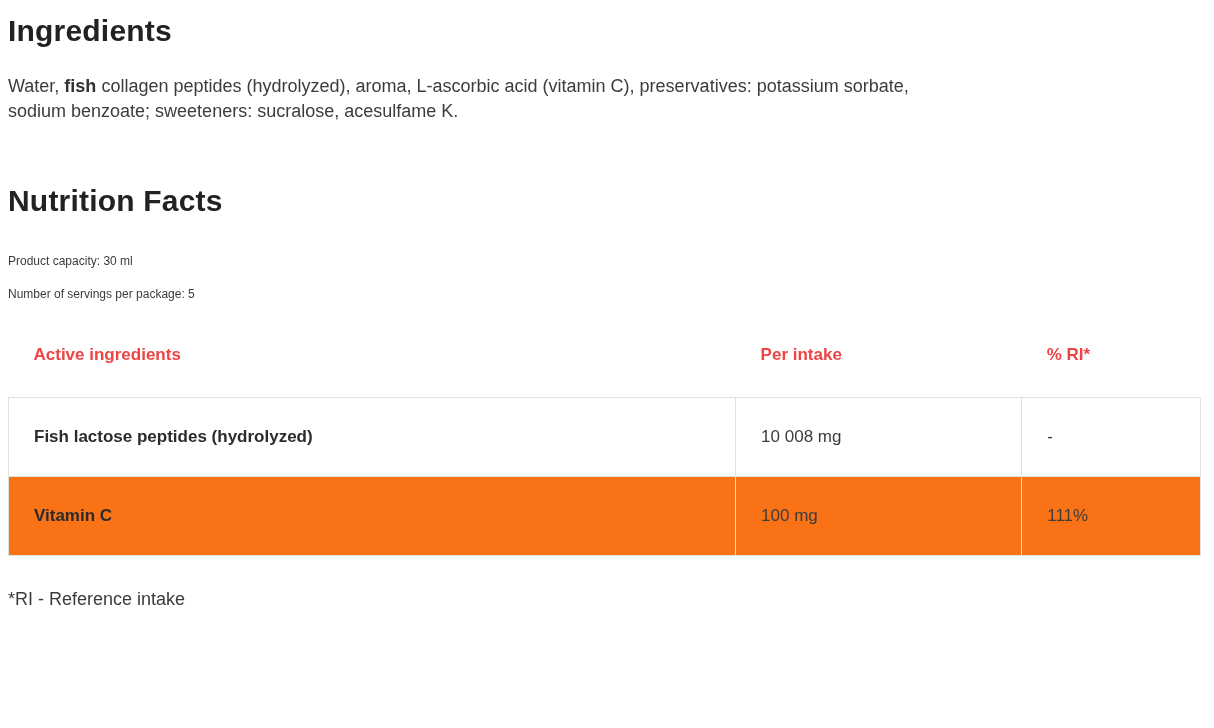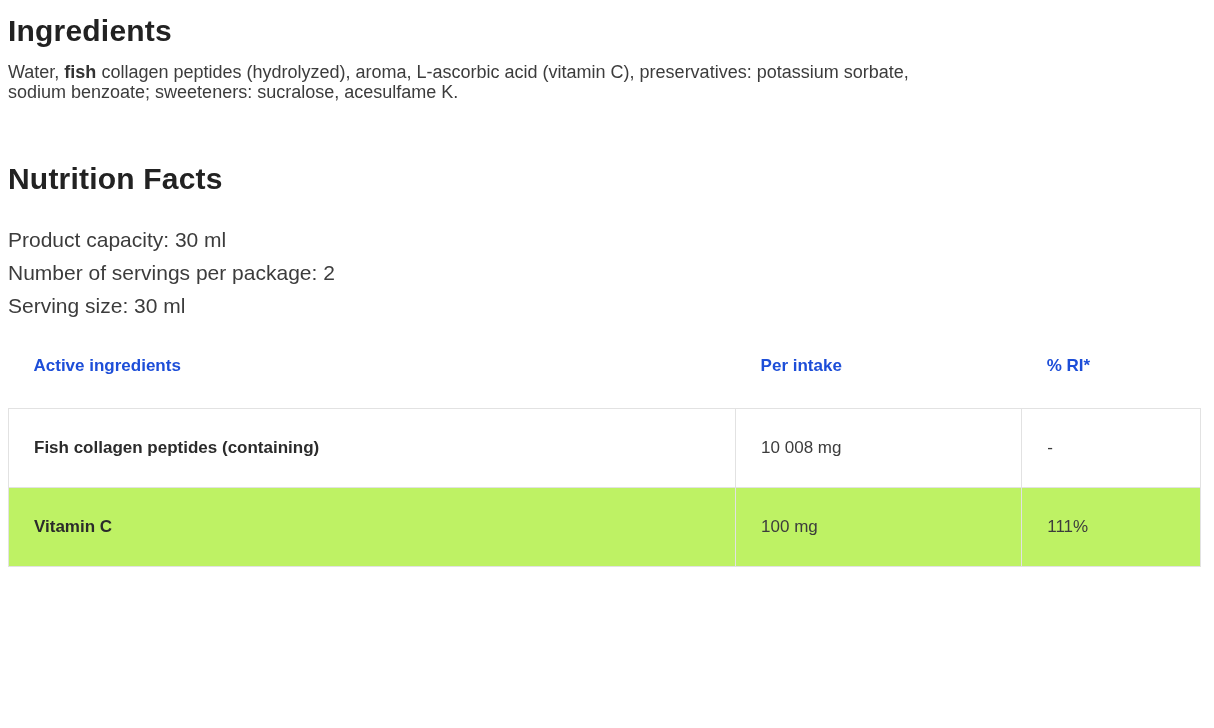--- a/index.html
+++ b/index.html
@@ -16,101 +16,101 @@
   }
   .section-title {
     font-size: 30px;
     font-weight: 700;
     color: #222222;
     letter-spacing: 0.2px;
   }
   .section-title.ingredients { margin-top: 2px; }
   .section-title.nutrition   { margin-top: 60px; }
   .para {
-    margin-top: 14px;
+    margin-top: 26px;
     font-size: 18px;
-    line-height: 20px;
+    line-height: 25px;
     color: #3c3c3c;
     max-width: 1180px;
   }
   .para b { font-weight: 700; color: #333333; }
   .info-lines {
     margin-top: 27px;
-    font-size: 21px;
+    font-size: 12px;
     line-height: 33px;
     color: #3c3c3c;
   }
   .info-line { display: block; }
   table.ntable {
     margin-top: 34px;
     width: 1193px;
     border-collapse: collapse;
     font-size: 17px;
   }
   table.ntable thead th {
     border: none;
     text-align: left;
     font-weight: 700;
-    color: #1d4ed8;
+    color: #ef4444;
     padding: 0 0 32px 25px;
     font-size: 17px;
   }
   table.ntable tbody td {
     border: 1px solid #e2e2e2;
     padding: 29px 25px;
     color: #3c3c3c;
     vertical-align: middle;
   }
   table.ntable tbody td.col-ingredient { font-weight: 700; color: #2b2b2b; }
-  table.ntable tbody tr.shaded { background: #bef264; }
+  table.ntable tbody tr.shaded { background: #f97316; }
   .footnote {
     margin-top: 33px;
     font-size: 18px;
     color: #3c3c3c;
   }
 </style>
 </head>
 <body>
 
 <div class="page">
 
   <h2 class="section-title ingredients">Ingredients</h2>
 
   <p class="para"><span>Water, </span><b>fish</b><span> collagen peptides (hydrolyzed), aroma, L-ascorbic acid (vitamin C), preservatives: potassium sorbate, sodium benzoate; sweeteners: sucralose, acesulfame K.</span></p>
 
 
   <h2 class="section-title nutrition">Nutrition Facts</h2>
 
   <div class="info-lines">
     <span class="info-line">Product capacity: 30 ml</span>
-    <span class="info-line">Number of servings per package: 2</span>
-    <span class="info-line">Serving size: 30 ml</span>
+    <span class="info-line">Number of servings per package: 5</span>
   </div>
 
   <table class="ntable">
     <colgroup>
       <col style="width:61%">
       <col style="width:24%">
       <col style="width:15%">
     </colgroup>
     <thead>
       <tr>
         <th>Active ingredients</th>
         <th>Per intake</th>
         <th>% RI*</th>
       </tr>
     </thead>
     <tbody>
       <tr>
-        <td class="col-ingredient">Fish collagen peptides (containing)</td>
+        <td class="col-ingredient">Fish lactose peptides (hydrolyzed)</td>
         <td>10 008 mg</td>
         <td>-</td>
       </tr>
       <tr class="shaded">
         <td class="col-ingredient">Vitamin C</td>
         <td>100 mg</td>
         <td>111%</td>
       </tr>
     </tbody>
   </table>
 
+  <p class="footnote">*RI - Reference intake</p>
 
 </div>
 
 </body></html>

